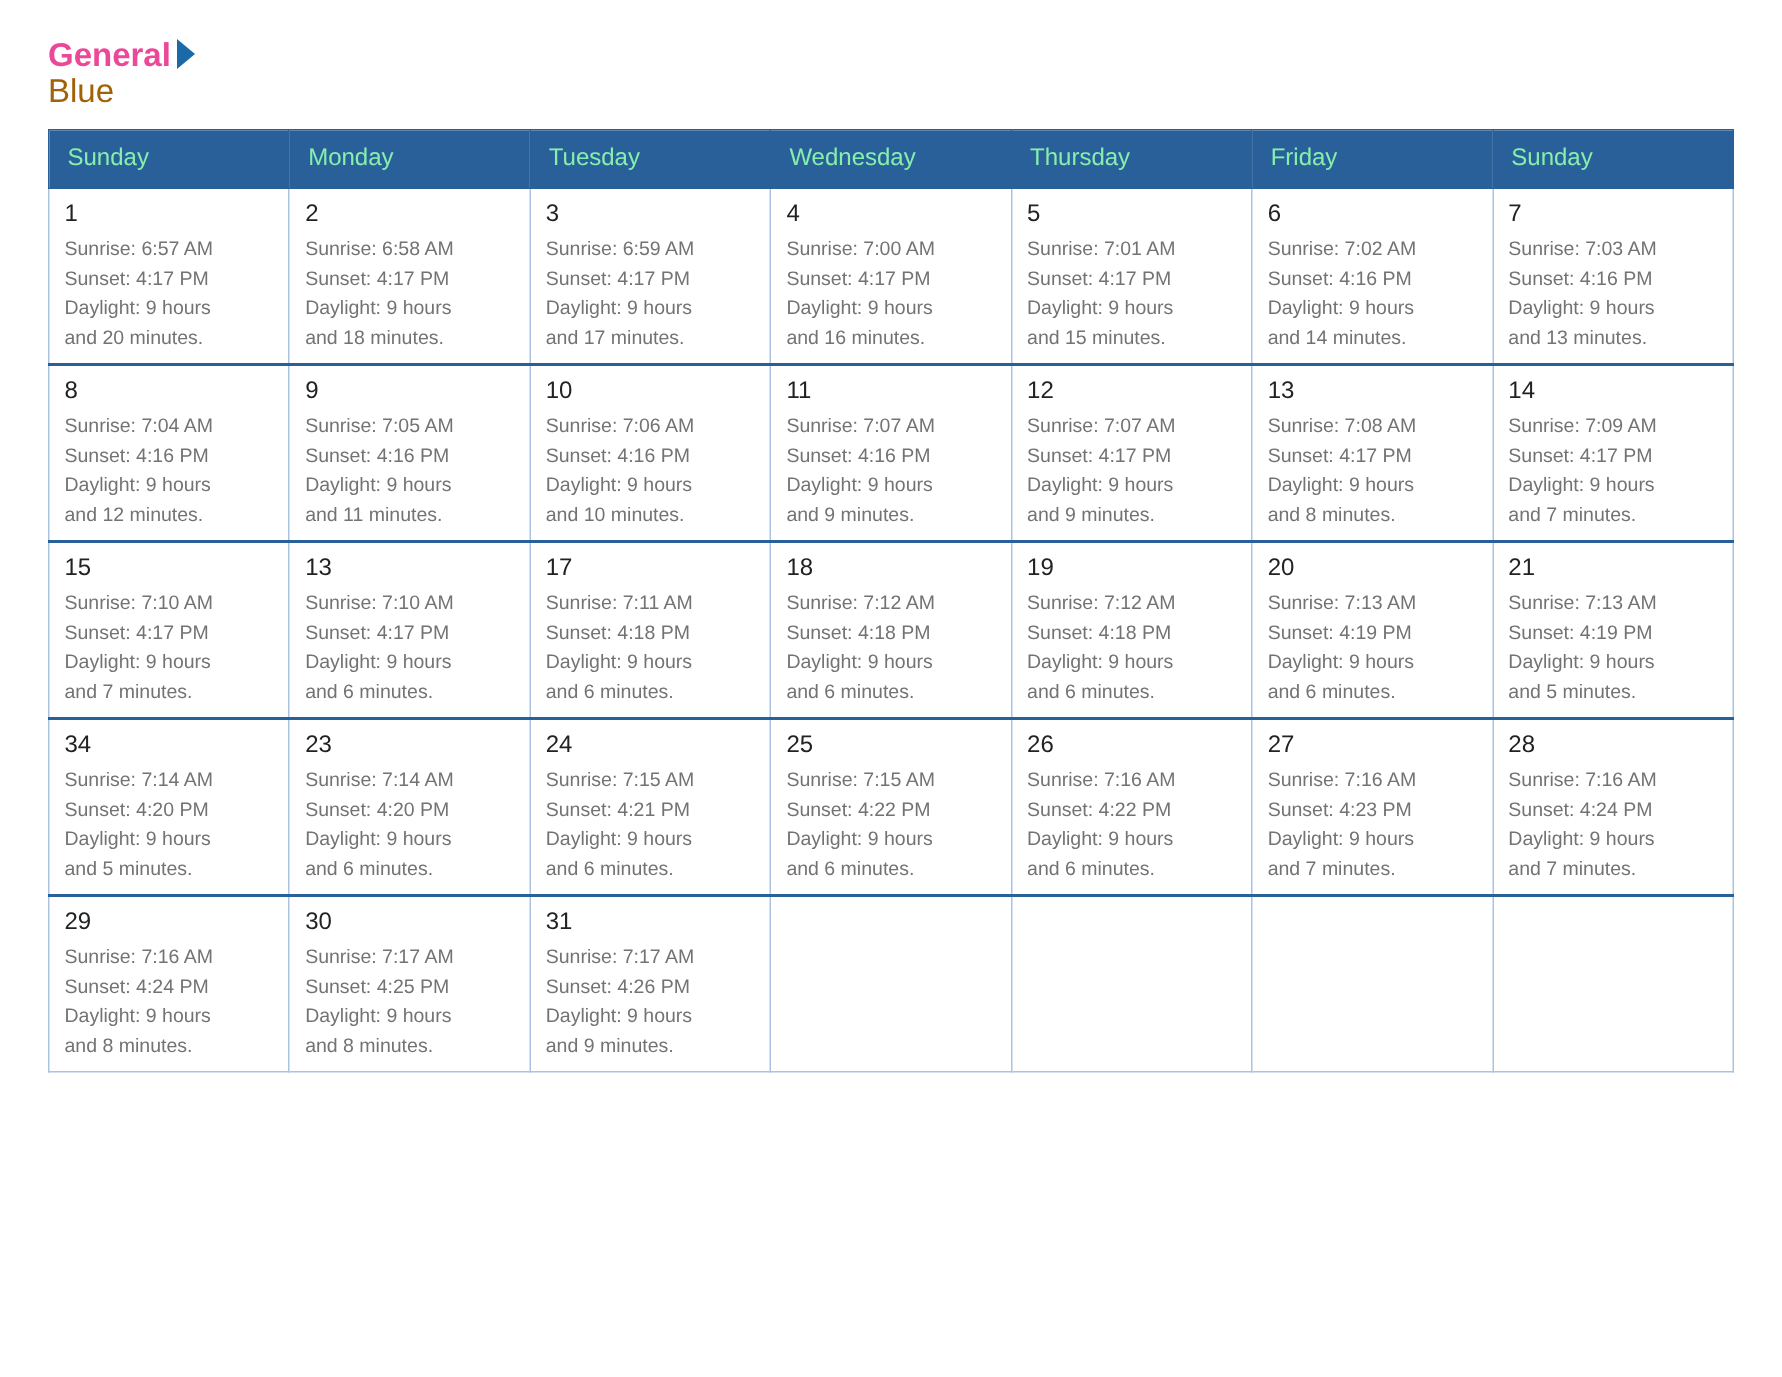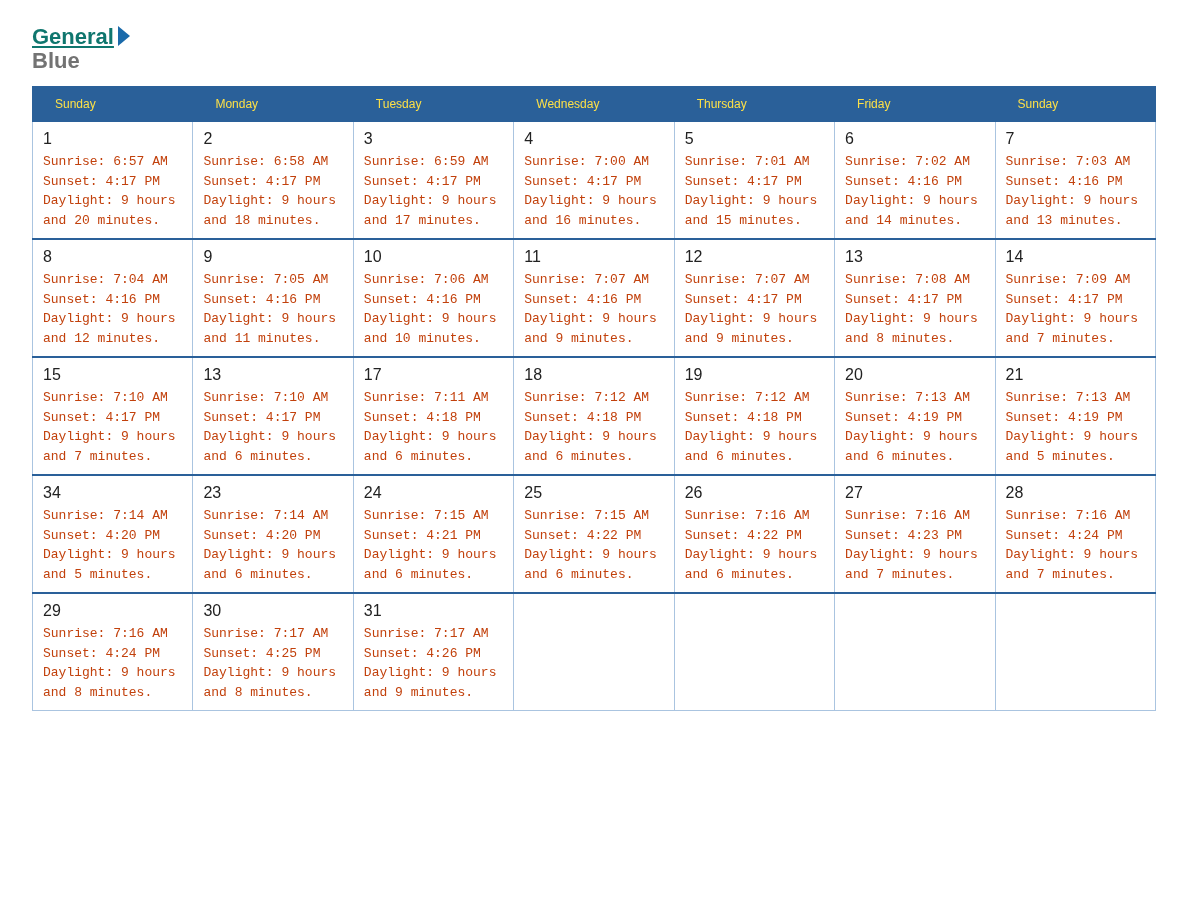--- a/index.html
+++ b/index.html
@@ -17,39 +17,38 @@
       margin-bottom: 12px;
     }
     .logo {
       display: flex;
       flex-direction: column;
       align-items: flex-start;
     }
     .logo-general {
       font-size: 22px;
       font-weight: bold;
-      color: #0f766e;
+      color: #ec4899;
       display: flex;
       align-items: center;
-      text-decoration: underline;
     }
     .logo-arrow {
       width: 0;
       height: 0;
       border-left: 12px solid #1a6aaa;
       border-top: 10px solid transparent;
       border-bottom: 10px solid transparent;
       display: inline-block;
       margin-left: 4px;
       margin-top: -2px;
     }
     .logo-blue {
-      color: #737373;
+      color: #a16207;
       font-size: 22px;
-      font-weight: bold;
+      font-weight: normal;
       margin-top: -2px;
     }
     .title-block {
       text-align: right;
     }
     .main-title {
       font-size: 48px;
       font-weight: 300;
       color: #222;
     }
@@ -58,47 +57,46 @@
       color: #444;
       margin-top: 4px;
     }
     table {
       width: 100%;
       border-collapse: collapse;
       margin-top: 8px;
     }
     thead tr th {
       background: #2a6099;
-      color: #fde047;
-      font-size: 12px;
+      color: #86efac;
+      font-size: 16px;
       font-weight: normal;
-      padding: 10px 22px;
+      padding: 10px 12px;
       text-align: left;
       border: 1px solid #2a6099;
     }
     tbody tr td {
       vertical-align: top;
       padding: 8px 10px;
       font-size: 13.5px;
       color: #222;
       border: 1px solid #aac4e0;
       width: 14.28%;
       min-height: 90px;
     }
     tbody tr td .day-num {
       font-size: 16px;
       font-weight: normal;
       margin-bottom: 4px;
       display: block;
     }
     tbody tr td .day-info {
       font-size: 13px;
-      color: #c2410c;
+      color: #737373;
       line-height: 1.5;
-      font-family: Liberation Mono, monospace;
     }
     tbody tr {
       border-bottom: 2px solid #2a6099;
     }
     tbody tr:last-child {
       border-bottom: none;
     }
     .empty-cell {
       background: #fff;
     }

